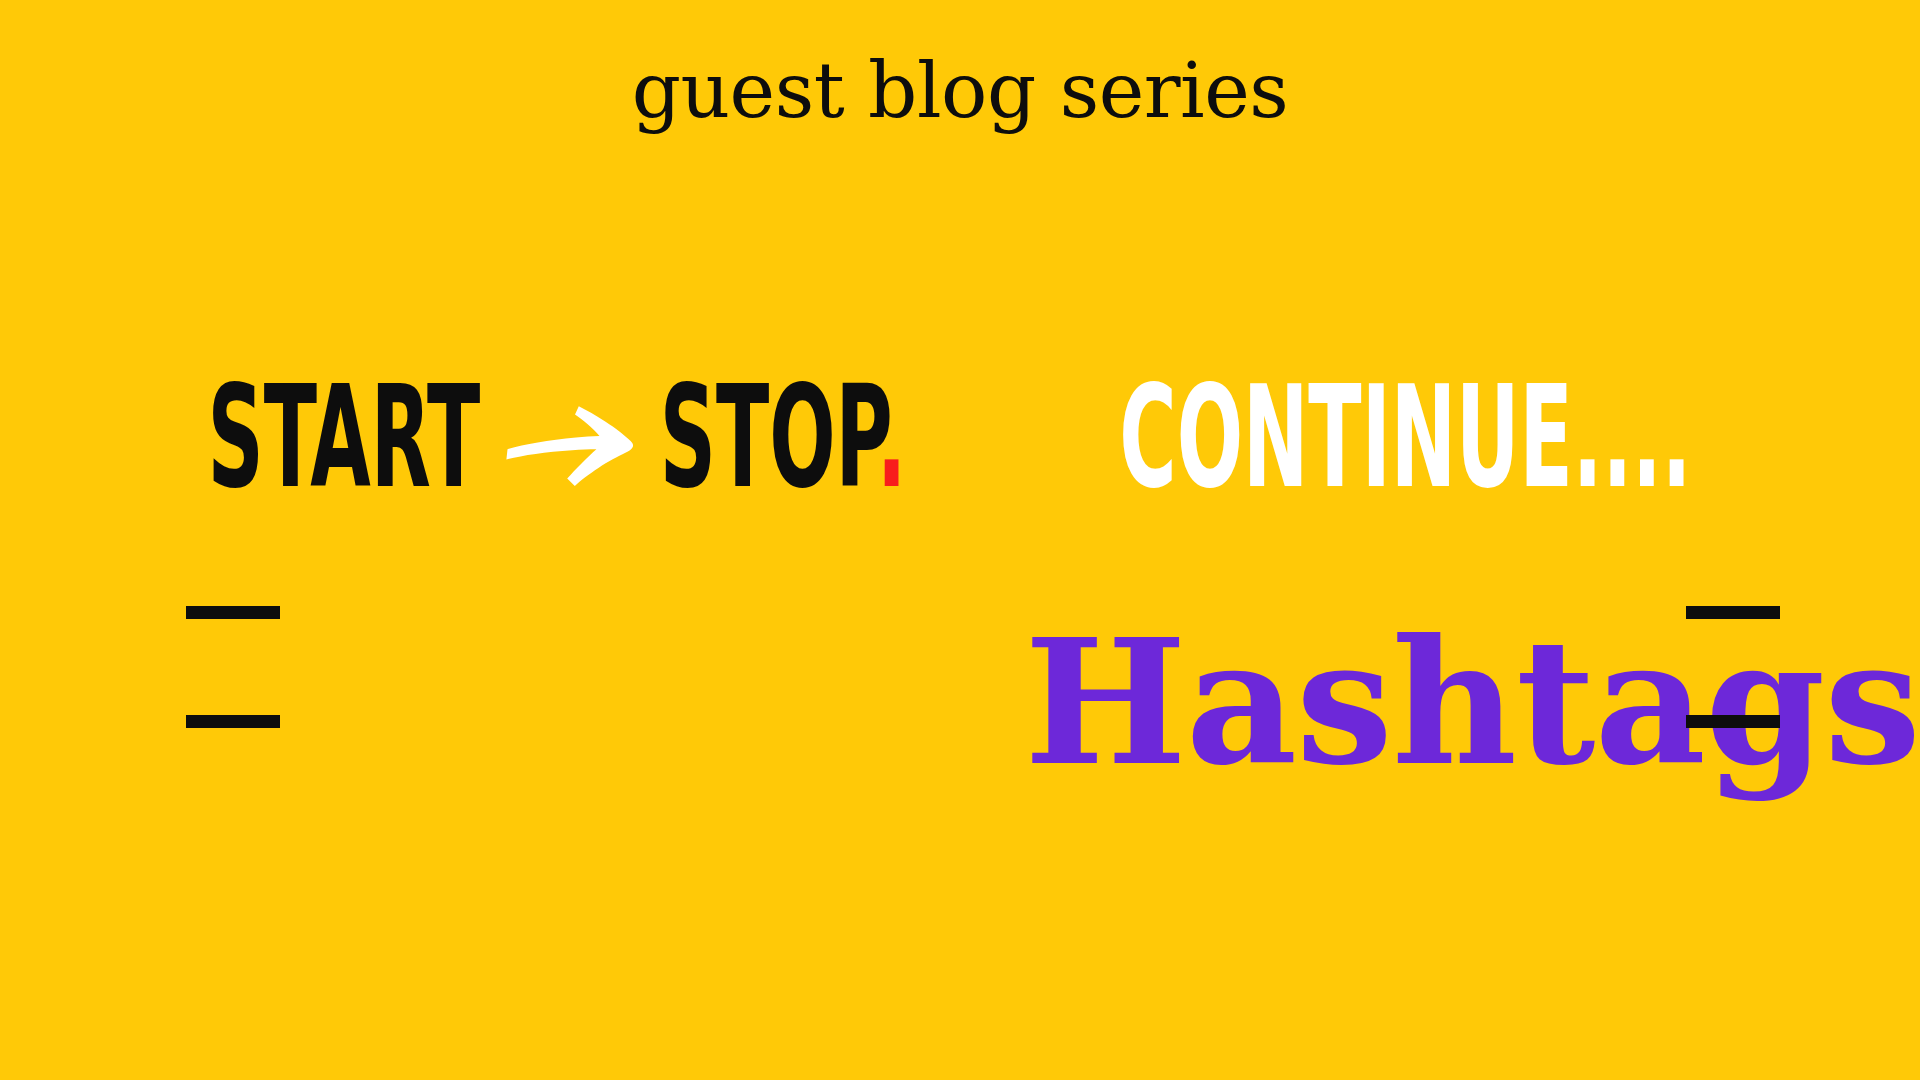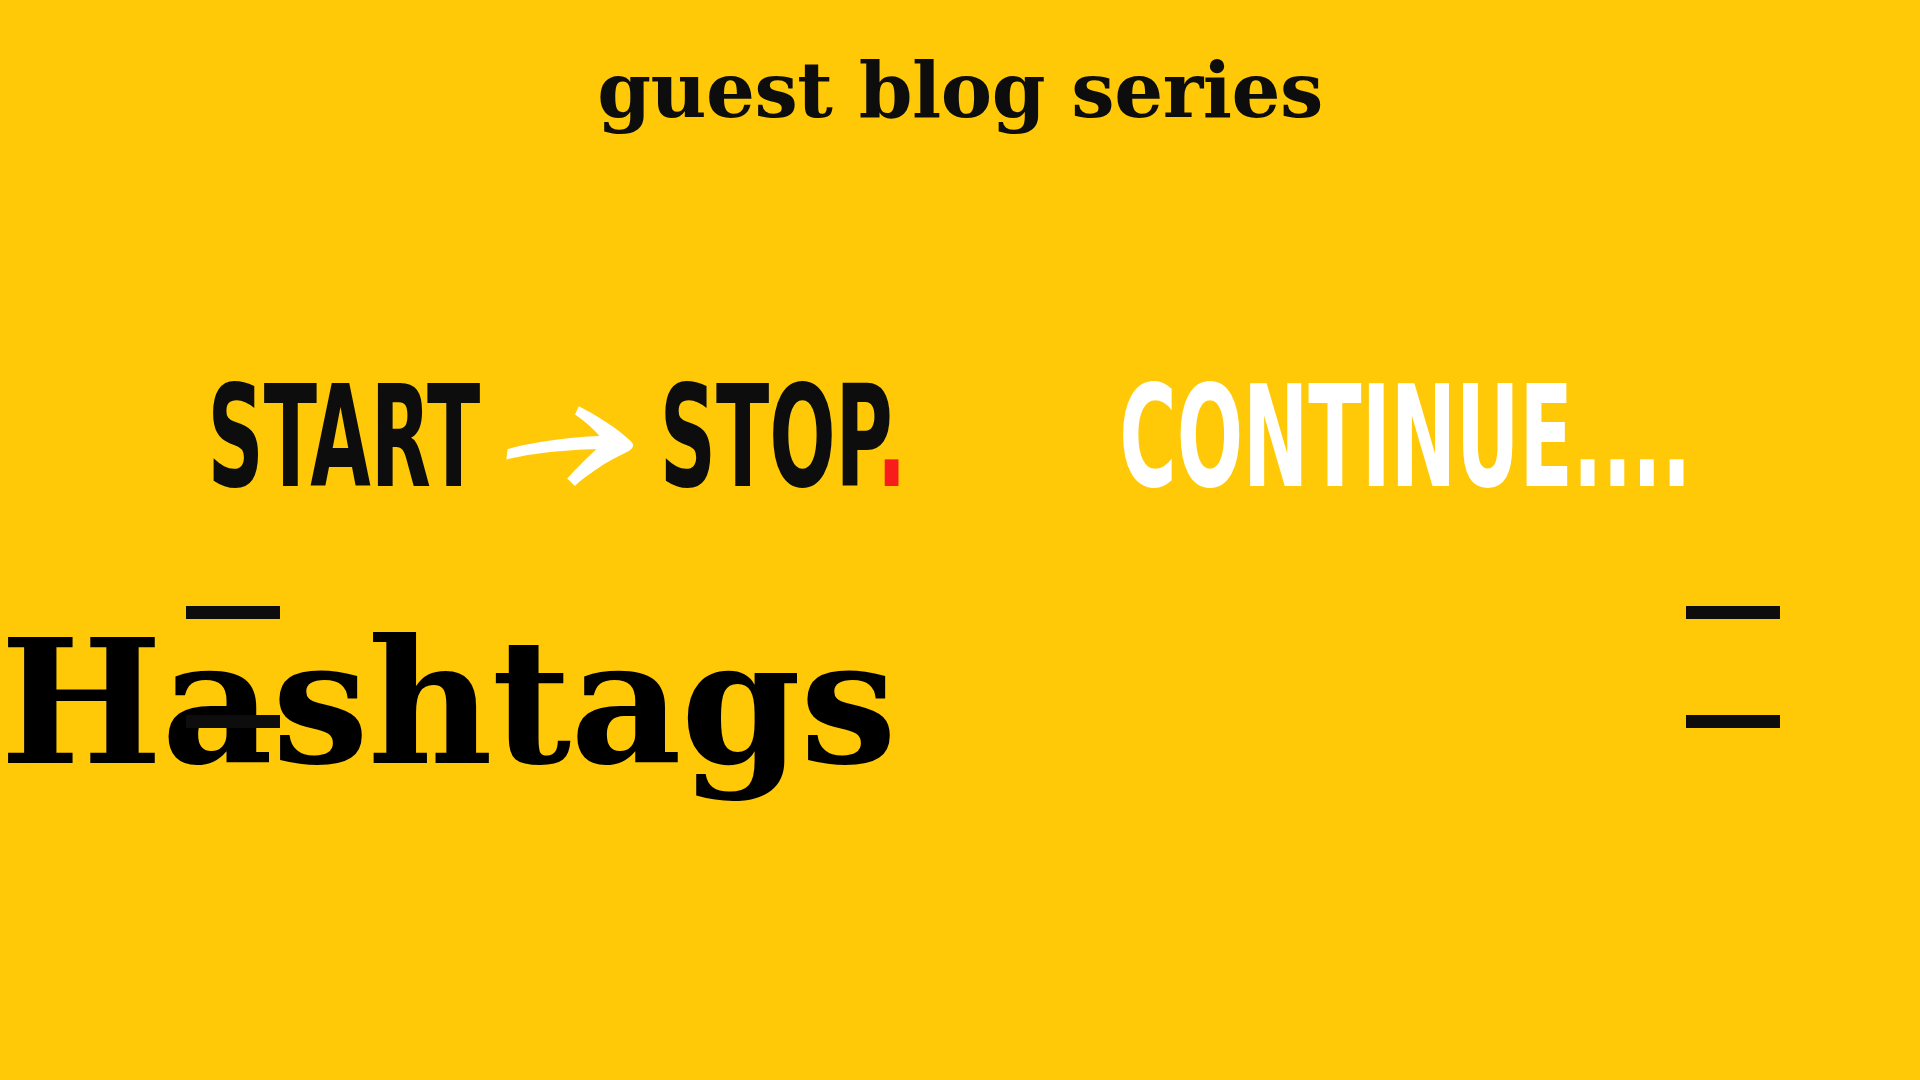--- a/index.html
+++ b/index.html
@@ -26,21 +26,21 @@
   }
 
   
   #kicker {
     position:absolute;
     left:0;
     top:52px;
     width:1920px;
     text-align:center;
     font-family:"DejaVu Serif", "Liberation Serif", serif;
-    font-weight:700;
+    font-weight:400;
     font-size:77px;
     line-height:1;
     letter-spacing:-0.5px;
     color:#0D0D0D;
     white-space:nowrap;
   }
 
   
   #headline-row {
     position:absolute;
@@ -101,27 +101,27 @@
   #arrow-wrap svg { width:132px; height:96px; display:block; }
 
   #gap-after-stop { width:76px; flex:0 0 auto; }
 
   
   #subject {
     position:absolute;
     left:0;
     top:617px;
     width:1920px;
-    text-align:left;
+    text-align:right;
     font-family:"DejaVu Serif", "Liberation Serif", serif;
     font-weight:700;
     font-size:172px;
     line-height:1;
     letter-spacing:-1px;
-    color:#000000;
+    color:#6d28d9;
     white-space:nowrap;
   }
 
   
   .dash-group { position:absolute; width:94px; }
   #dash-group-left  { left:186px;  top:606px; }
   #dash-group-right { left:1686px; top:606px; }
 
   .dash {
     width:94px;

